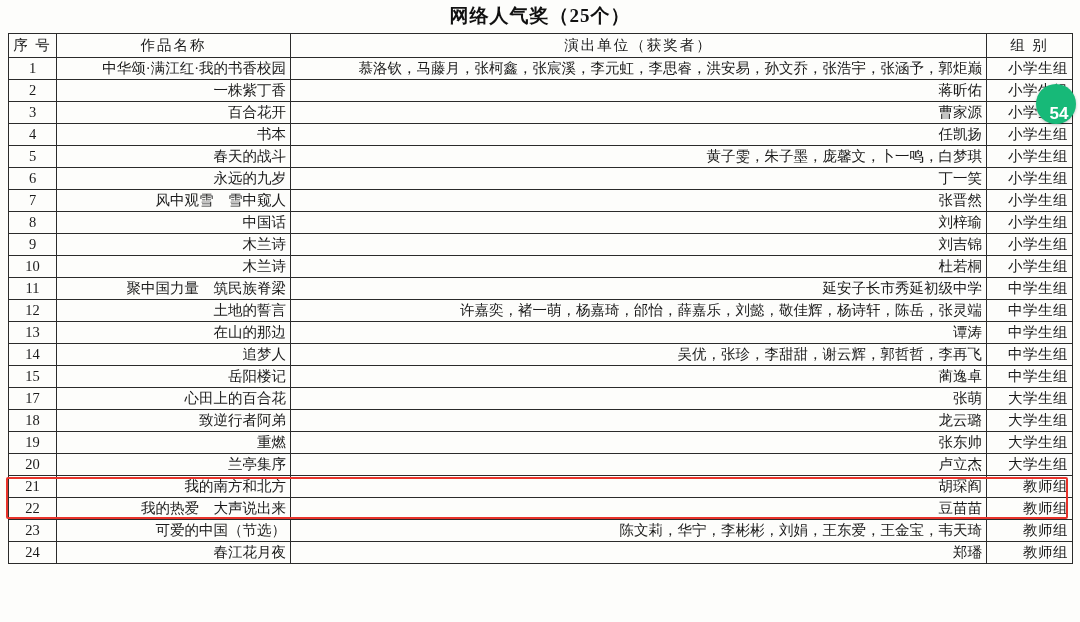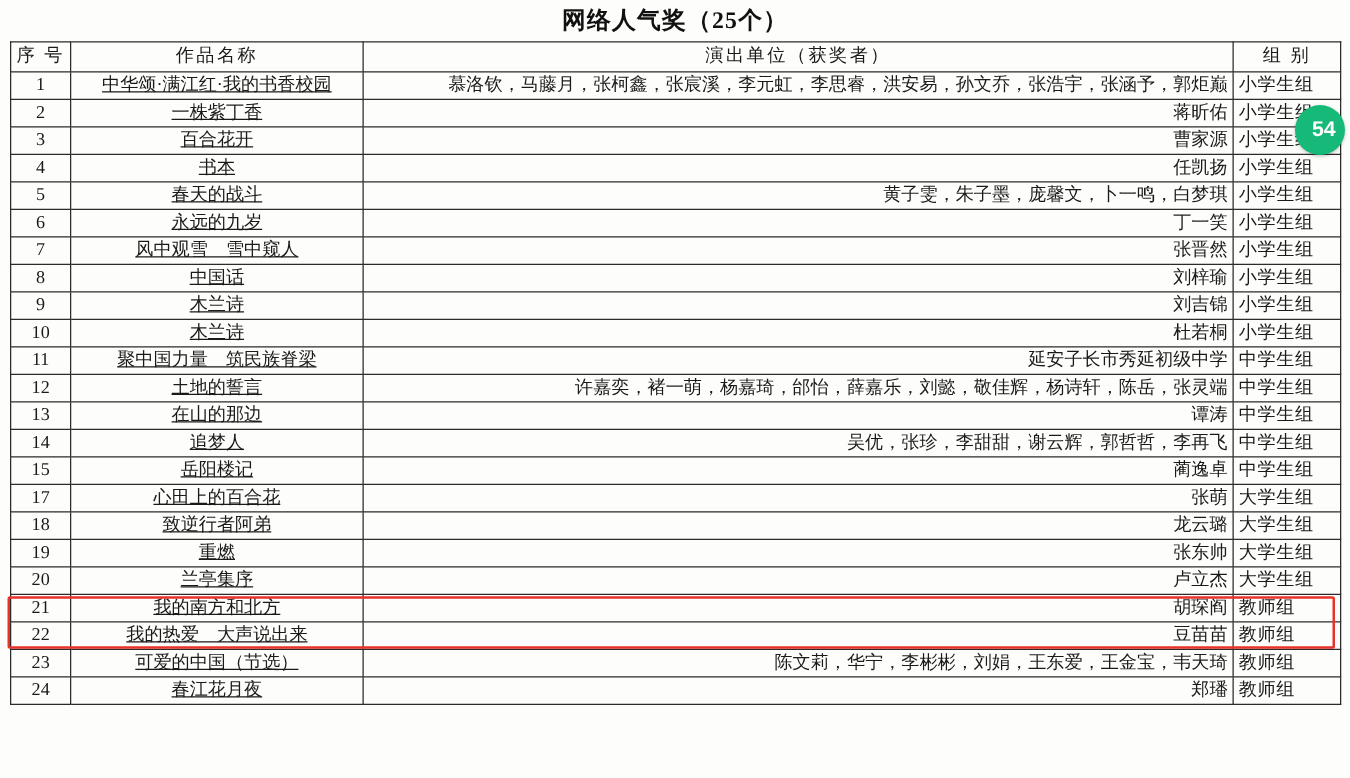--- a/index.html
+++ b/index.html
@@ -61,30 +61,29 @@
     font-size: 14.5px;
     letter-spacing: 2px;
     height: 24px;
     margin-left: 32px;
   }
   td.idx {
     text-align: center;
     font-size: 13.5px;
   }
   td.name {
-    text-align: center;
+    text-align: right;
     padding-left: 8px;
-    text-decoration: underline;
   }
   td.unit {
     text-align: right;
     padding-left: 8px;
   }
   td.group {
-    text-align: left;
+    text-align: right;
     letter-spacing: 0.5px;
   }
   
   .redbox {
     position: absolute;
     left: 6px;
     top: 477px;
     width: 1062px;
     height: 42px;
     border: 2px solid #e8322a;
@@ -97,21 +96,21 @@
     right: 4px;
     top: 84px;
     width: 40px;
     height: 40px;
     border-radius: 50%;
     background: #17b978;
     color: #ffffff;
     font-size: 17px;
     font-weight: bold;
     display: flex;
-    align-items: center;
+    align-items: flex-end;
     justify-content: center;
     font-family: "Liberation Sans", sans-serif;
     box-shadow: 0 1px 3px rgba(0,0,0,0.25);
     overflow: hidden;
   }
   .badge-inner {
     transform: translateX(3px);
   }
 </style>
 </head>

